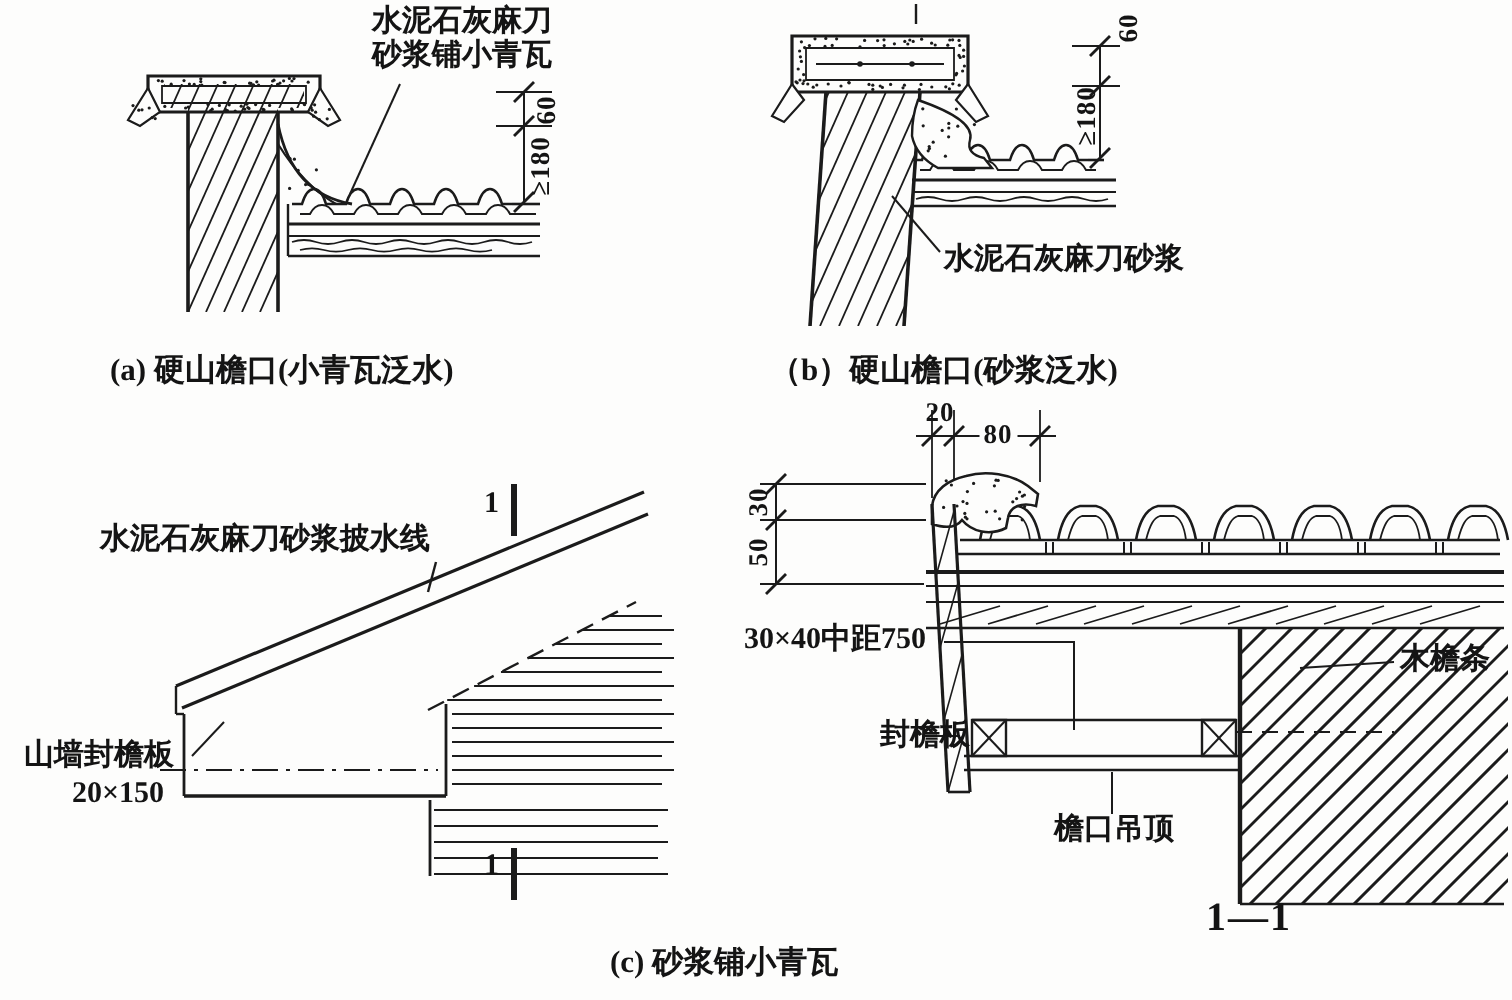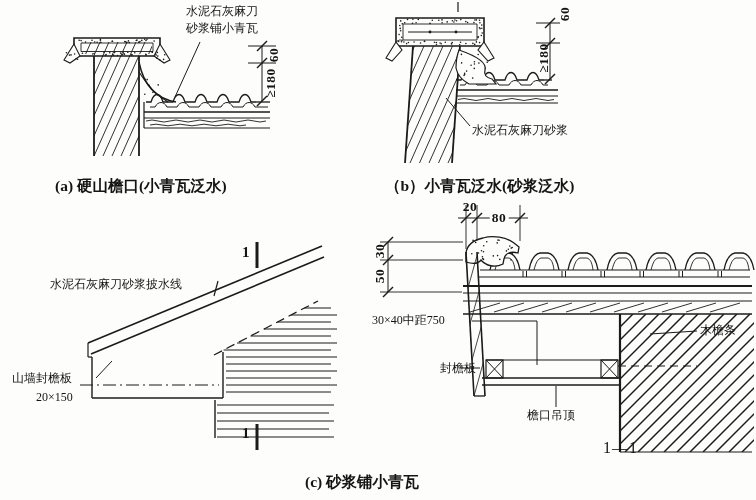--- a/index.html
+++ b/index.html
@@ -4,30 +4,30 @@
 <style>
   html,body{margin:0;padding:0;background:#ffffff;}
   .stage{
     position:relative;width:756px;height:500px;overflow:hidden;
     background:#fdfdfc;
     font-family:"Liberation Serif","DejaVu Serif",serif;
   }
   #art{position:absolute;left:0;top:0;stroke:#1b1b1b;fill:none;stroke-linecap:butt;}
   .lbl{
     position:absolute;white-space:nowrap;color:#141414;
-    font-size:12px;line-height:17px;font-weight:400;
+    font-size:15px;line-height:17px;font-weight:700;
     font-family:"Liberation Serif","DejaVu Serif",serif;
   }
   .cap{font-size:15.5px;font-weight:600;}
   .dim{font-size:13.5px;font-weight:600;letter-spacing:0.5px;}
   .ctr{transform:translate(-50%,-50%);}
   .rot{transform:translate(-50%,-50%) rotate(-90deg);}
   .bgw{background:#fdfdfc;padding:0 2px;}
   .mark{font-size:15px;font-weight:700;}
-  .ttl{font-size:16px;font-weight:400;letter-spacing:1px;}
+  .ttl{font-size:20px;font-weight:700;letter-spacing:1px;margin-top:12px;}
 </style>
 </head>
 <body>
 
 <div class="stage">
 
   <svg id="art" width="756" height="500" viewBox="0 0 756 500">
     <defs>
       <clipPath id="cA">
           <path d="M82,42 L152,42 L152,54 L139,54 L139,156 L94,156 L94,54 L82,54 Z"></path>
@@ -448,23 +448,23 @@
 
   <div class="lbl" style="left:186px;top:3px">水泥石灰麻刀</div>
   <div class="lbl" style="left:186px;top:20px">砂浆铺小青瓦</div>
   <div class="lbl dim rot" style="left:273px;top:55px">60</div>
   <div class="lbl dim rot" style="left:270px;top:83px">≥180</div>
   <div class="lbl cap" style="left:55px;top:177px">(a) 硬山檐口(小青瓦泛水)</div>
 
   <div class="lbl" style="left:472px;top:122px">水泥石灰麻刀砂浆</div>
   <div class="lbl dim rot" style="left:564px;top:14px">60</div>
   <div class="lbl dim rot" style="left:543px;top:58px">≥180</div>
-  <div class="lbl cap" style="left:385px;top:177px">（b）小青瓦泛水(砂浆泛水)</div>
-
-  <div class="lbl" style="left:50px;top:276px">水泥石灰麻刀砂浆披水线</div>
+  <div class="lbl cap" style="left:385px;top:177px">（b）硬山檐口(砂浆泛水)</div>
+
+  <div class="lbl" style="left:50px;top:262px">水泥石灰麻刀砂浆披水线</div>
   <div class="lbl" style="left:12px;top:370px">山墙封檐板</div>
   <div class="lbl" style="left:36px;top:389px">20×150</div>
   <div class="lbl mark" style="left:242px;top:244px">1</div>
   <div class="lbl mark" style="left:242px;top:425px">1</div>
   <div class="lbl cap" style="left:305px;top:473px">(c) 砂浆铺小青瓦</div>
 
   <div class="lbl dim ctr" style="left:470px;top:206px">20</div>
   <div class="lbl dim ctr bgw" style="left:499px;top:217px">80</div>
   <div class="lbl dim rot" style="left:379px;top:251px">30</div>
   <div class="lbl dim rot" style="left:379px;top:276px">50</div>

